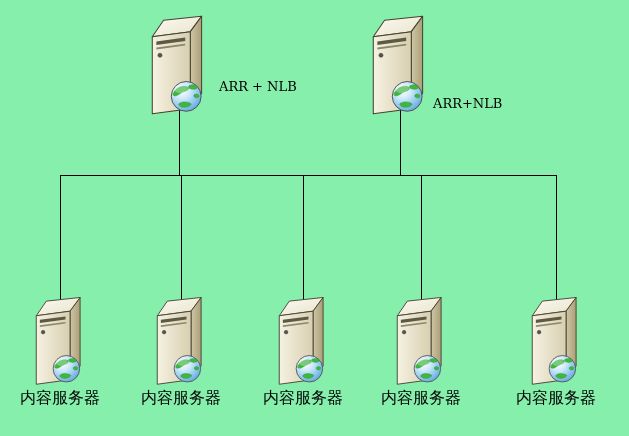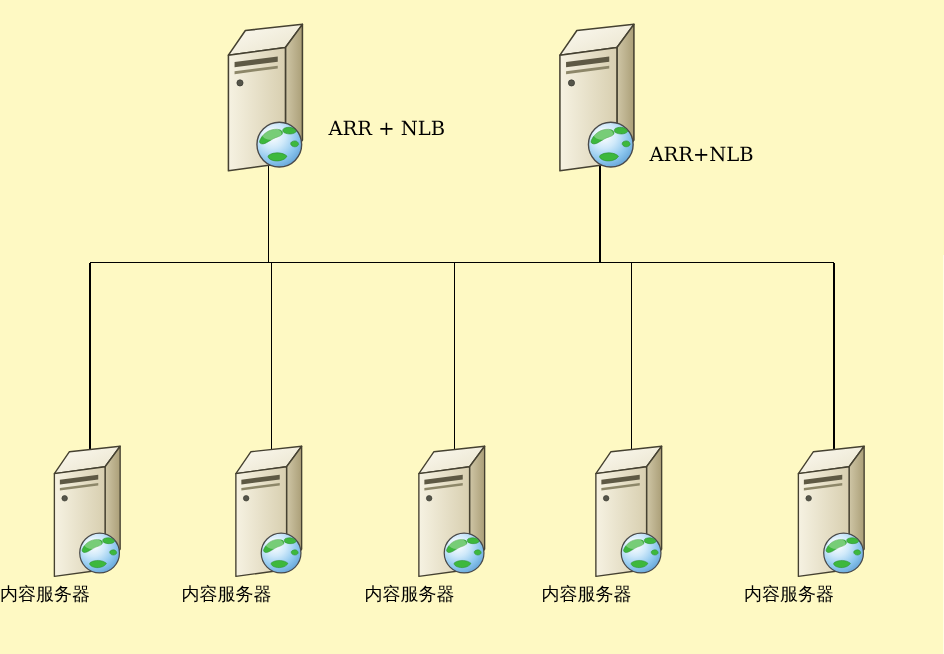--- a/index.html
+++ b/index.html
@@ -1,38 +1,38 @@
 <!DOCTYPE html>
 <html><head>
 <meta charset="utf-8">
 <style>
   html,body{margin:0;padding:0;background:#fff;}
   .canvas{
     position:relative;
     width:629px;height:436px;
-    background:#fef9c3;
+    background:#86efac;
     font-family:"DejaVu Serif","Liberation Serif",serif;
     color:#000;
     overflow:hidden;
   }
   .wires{position:absolute;left:0;top:0;shape-rendering:crispEdges;}
   .wires line{stroke:#000;stroke-width:1;}
   .node{position:absolute;}
   .server-icon{display:block;}
   .top-label{
     position:absolute;
     white-space:nowrap;
     font-size:13px;
     line-height:1.1;
   }
   .bottom-label{
     position:absolute;
     width:120px;
-    text-align:left;
-    font-size:12px;
+    text-align:center;
+    font-size:16px;
     white-space:nowrap;
   }
 </style>
 </head>
 <body>
 
 <div class="canvas">
 
   <svg width="0" height="0" style="position:absolute" aria-hidden="true">
     <defs>

